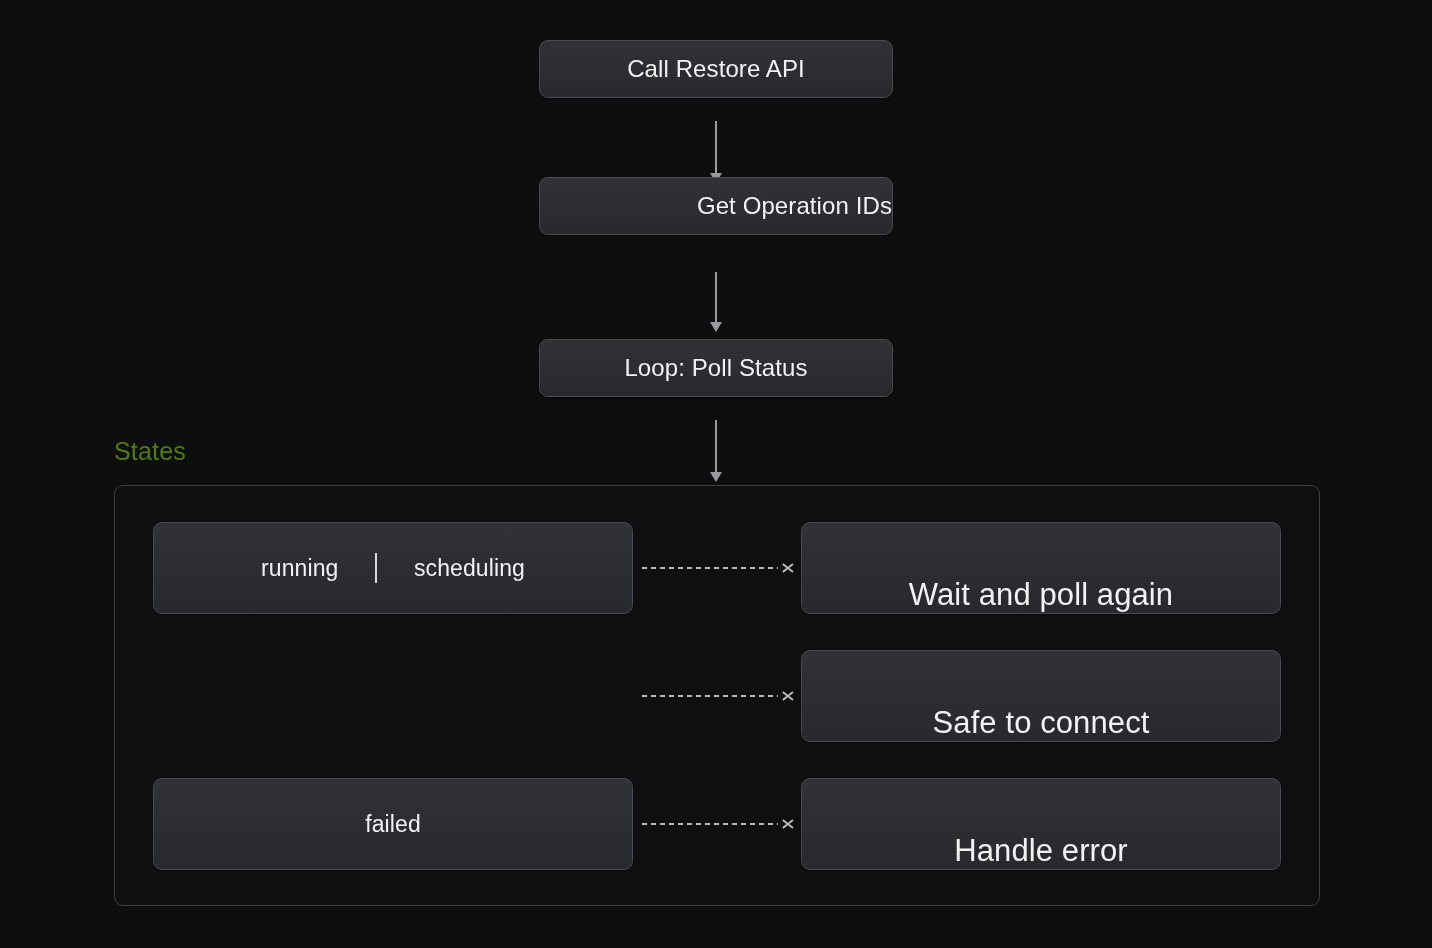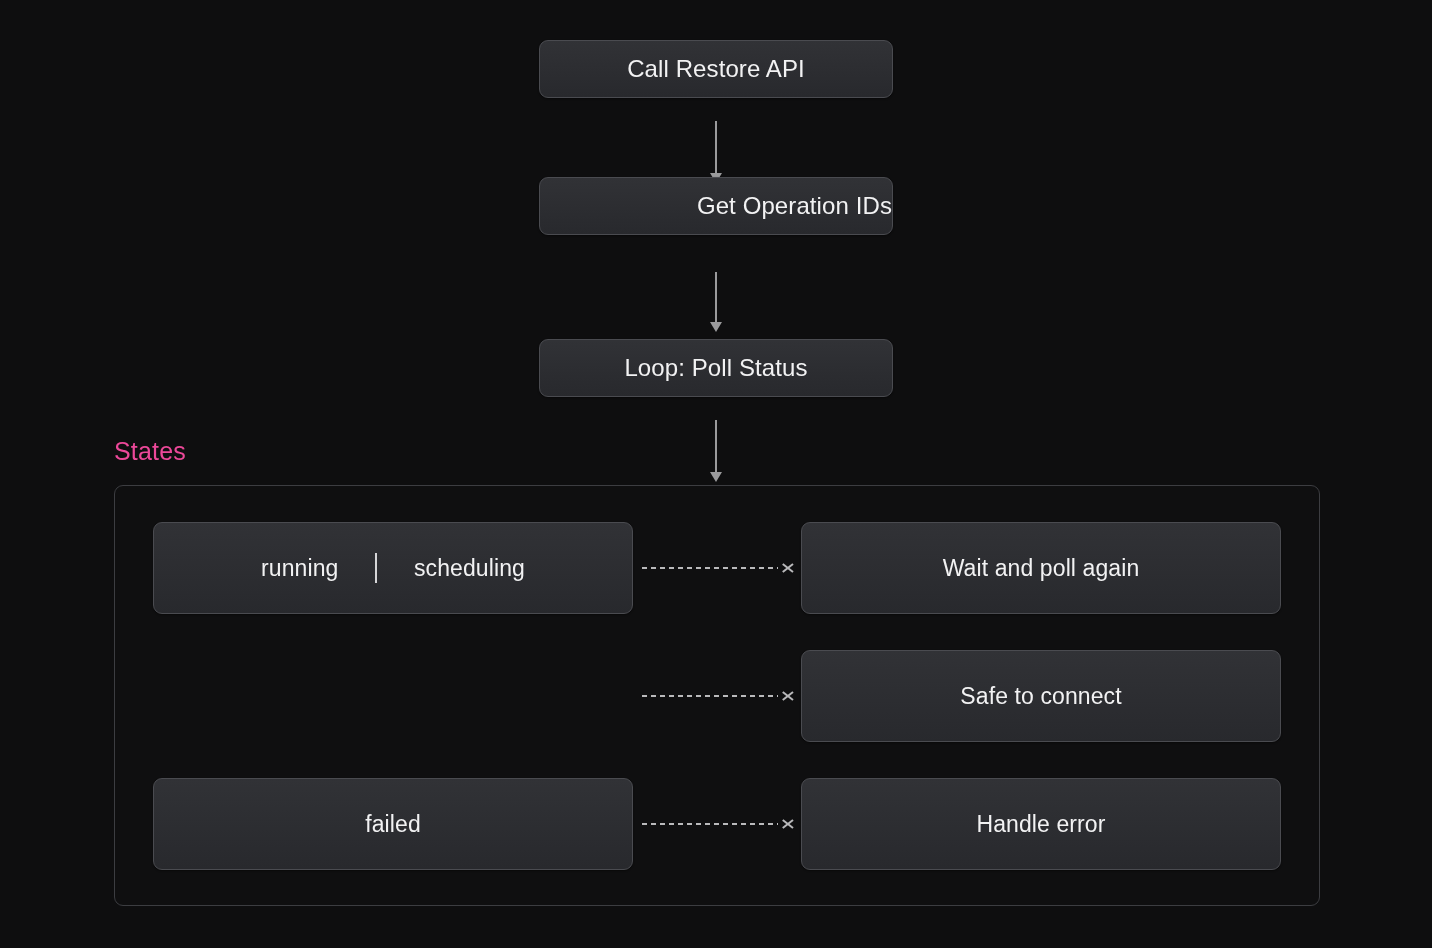--- a/index.html
+++ b/index.html
@@ -76,21 +76,21 @@
   #arrow-1 { top: 121px; height: 62px; }
   #arrow-2 { top: 272px; height: 60px; }
   #arrow-3 { top: 420px; height: 62px; }
 
   
   #states-label {
     position: absolute;
     left: 114px;
     top: 437px;
     font-size: 25px;
-    color: #ec4899;
+    color: #4d7c0f;
     letter-spacing: 0.2px;
   }
 
   #states-container {
     position: absolute;
     left: 114px;
     top: 485px;
     width: 1206px;
     height: 421px;
     box-sizing: border-box;
@@ -114,21 +114,22 @@
     width: 480px;
     height: 92px;
     top: 0;
     font-size: 23px;
   }
   .node-action {
     left: 686px;
     width: 480px;
     height: 92px;
     top: 0;
-    font-size: 23px;
+    font-size: 31px;
+    align-items: flex-end;
   }
 
   .state-inner {
     display: flex;
     align-items: center;
     justify-content: center;
     gap: 15px;
   }
   .state-token {
     padding: 0 22px;

